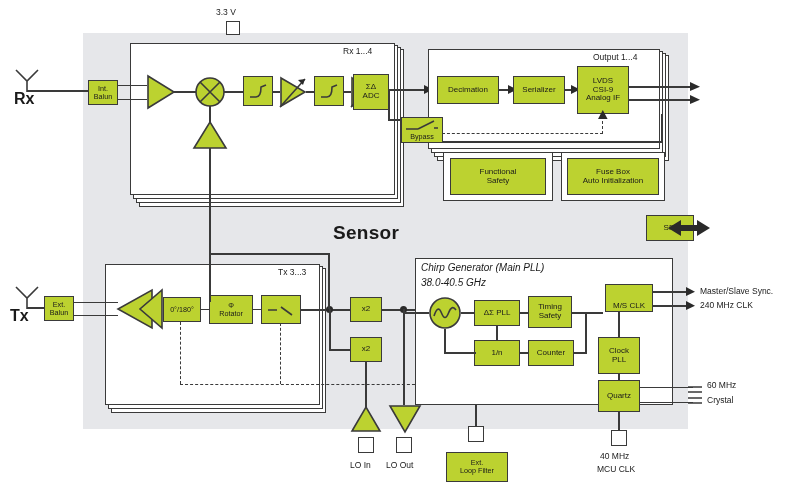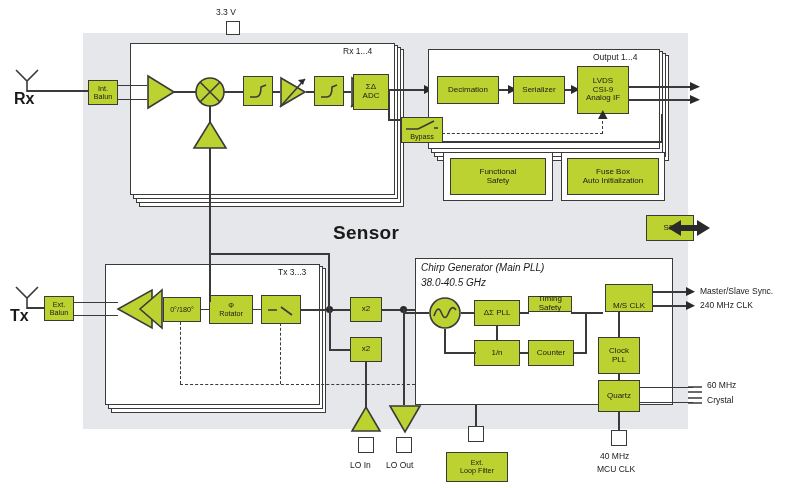--- a/index.html
+++ b/index.html
@@ -300,21 +300,21 @@
     <path class="kstroke" d="M6,20 Q10,8 13.5,17 Q17,26 20.5,17 Q24,8 28,14" stroke-width="1.7"></path>
   </svg>
   <div class="abs w wh" style="left:403px;top:312px;width:26px;height:1.6px;"></div>
   <div class="abs w wh" style="left:461px;top:312px;width:14px;height:1.6px;"></div>
 
   <div class="abs blk sm" style="left:474px;top:300px;width:46px;height:26px;">
     <span>ΔΣ PLL</span>
   </div>
   <div class="abs w wh" style="left:519px;top:312px;width:10px;height:1.6px;"></div>
 
-  <div class="abs blk sm" style="left:528px;top:296px;width:44px;height:16px;flex-direction:column;">
+  <div class="abs blk sm" style="left:528px;top:296px;width:44px;height:32px;flex-direction:column;">
     <span>Timing</span>
     <span>Safety</span>
   </div>
 
   <div class="abs blk sm" style="left:474px;top:340px;width:46px;height:26px;">
     <span>1/n</span>
   </div>
   <div class="abs w wv" style="left:496px;top:325px;width:1.6px;height:16px;"></div>
   <div class="abs w wv" style="left:444px;top:329px;width:1.6px;height:24px;"></div>
   <div class="abs w wh" style="left:444px;top:352px;width:32px;height:1.6px;"></div>

